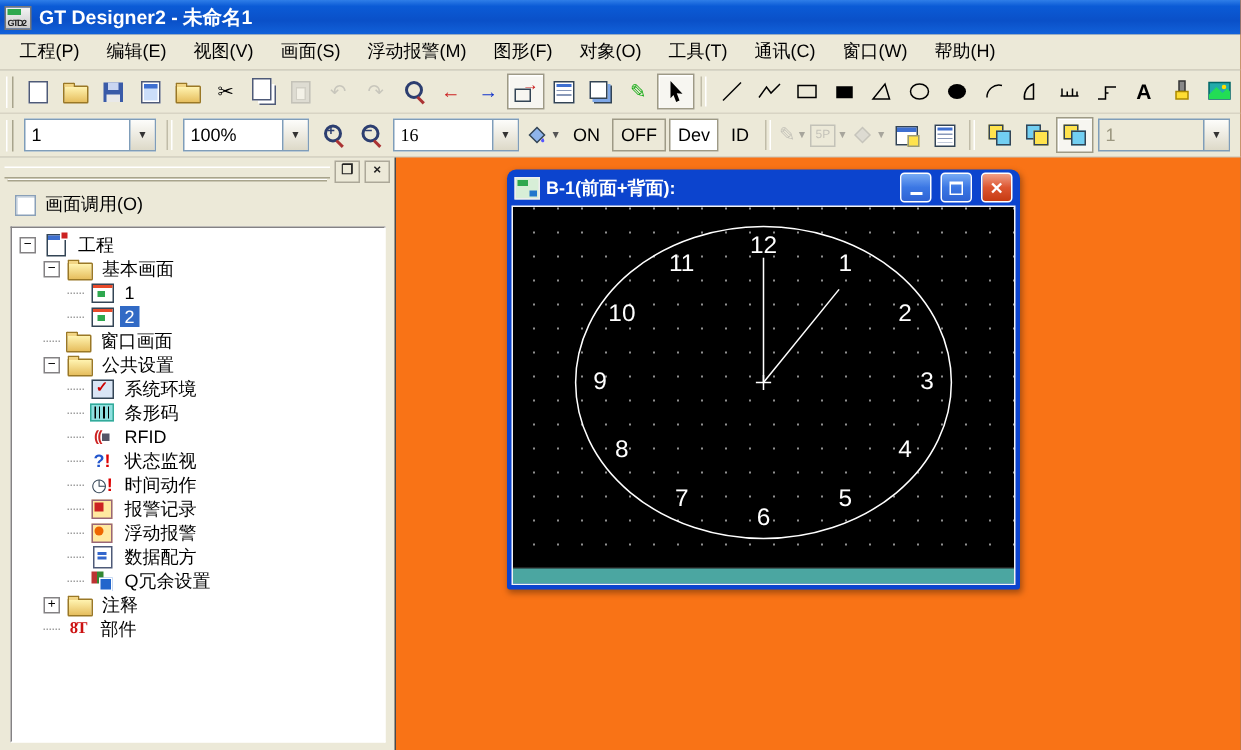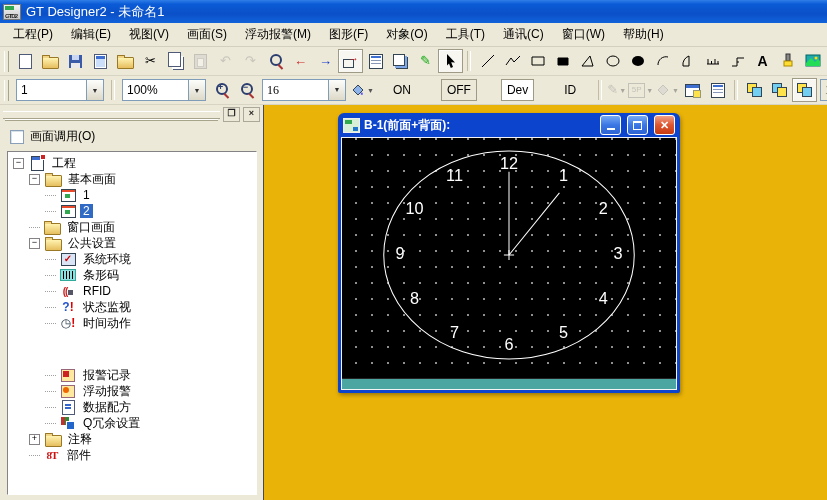--- a/index.html
+++ b/index.html
@@ -2,42 +2,42 @@
 <html><head>
 <meta charset="utf-8">
 <style>
   html,body{margin:0;padding:0}
   body{width:827px;height:500px;overflow:hidden;font-family:"Liberation Sans",sans-serif;
        background:#808080;display:flex;flex-direction:column;font-size:12px;
        -webkit-font-smoothing:none}
   
   .titlebar{height:23px;flex:none;display:flex;align-items:center;gap:5px;padding-left:3px;
     background:linear-gradient(180deg,#2F7EE8 0%,#0B5BD6 18%,#0A50C8 60%,#1262DA 100%);
-    color:#fff;font-weight:normal;font-size:13px}
+    color:#fff;font-weight:bold;font-size:13px}
   i.appic{width:16px;height:14px;background:linear-gradient(#F4F4F4,#C9C9C9);border:1px solid #777;
     position:relative;display:inline-block;flex:none}
   i.appic::before{content:'';position:absolute;left:1px;top:1px;width:9px;height:4px;background:#2FA84F}
   i.appic::after{content:'GTD2';position:absolute;left:1px;bottom:0;font-size:6px;line-height:6px;
     color:#222;font-weight:bold;font-style:normal;letter-spacing:-1px}
   
   .menubar{height:23px;flex:none;display:flex;align-items:center;background:#ECE9D8;
     border-bottom:1px solid #D4D0C0;padding-left:4px}
   .menu-item{padding:3px 9px;white-space:nowrap}
   
   .toolbar{height:28px;flex:none;display:flex;align-items:center;background:#ECE9D8;
     border-bottom:1px solid #D8D4C4;padding-left:2px;overflow:hidden;white-space:nowrap}
   .grip{width:3px;height:21px;border-left:1px solid #fff;border-right:1px solid #A8A48C;
     margin:0 4px 0 2px;flex:none}
   .tsep{width:2px;height:20px;border-left:1px solid #C0BCA8;border-right:1px solid #fff;
     margin:0 4px;flex:none}
   .tbtn{width:23px;height:22px;display:inline-flex;align-items:center;justify-content:center;
     border:1px solid transparent;flex:none;position:relative}
   .tbtn.toggled{border:1px solid #9E9A86;background:#F7F6F1;box-shadow:inset 1px 1px 0 #fff}
   .tbtn.disabled{opacity:.4;filter:grayscale(1)}
-  .tbtx{height:20px;display:inline-flex;align-items:center;padding:0 5px;margin:0 12px;
+  .tbtx{height:20px;display:inline-flex;align-items:center;padding:0 5px;margin:0 1px;
     font-size:12px;flex:none}
   .tbtx.flat{border:1px solid transparent}
   .tbtx.raised{border:1px solid #9E9A86}
   .tbtx.pressed{border:1px solid #9E9A86;background:#fff}
   .combo{display:inline-flex;height:20px;border:1px solid #7F9DB9;background:#fff;
     align-items:center;margin:0 3px;flex:none}
   .combo .cv{flex:1;padding:0 4px;overflow:hidden}
   .combo .cbtn{width:16px;height:100%;border-left:1px solid #7F9DB9;
     background:linear-gradient(#FDFDFB,#DDD9C8);display:flex;align-items:center;
     justify-content:center;font-size:7px;color:#333}
@@ -130,21 +130,21 @@
   .treebox{flex:1;margin:0 6px 5px 7px;background:#fff;overflow:hidden;
     border:1px solid;border-color:#848284 #FFFFFF #FFFFFF #848284;padding:3px 0 0 3px}
   .trow{display:flex;align-items:center;height:16px;white-space:nowrap}
   .texp{width:9px;height:9px;border:1px solid #848284;background:#fff;font-size:9px;line-height:7px;
     text-align:center;margin-right:3px;flex:none;color:#000}
   .tstub{width:11px;border-top:1px dotted #A0A0A0;margin-right:2px;flex:none}
   .tico{width:20px;flex:none;display:inline-flex;justify-content:center;align-items:center}
   .tlabel{padding:0 3px;margin-left:2px}
   .trow.selected .tlabel{background:#316AC5;color:#fff}
   
-  .workspace{flex:1;background:#eab308;position:relative;overflow:hidden}
+  .workspace{flex:1;background:#f97316;position:relative;overflow:hidden}
   .docwin{position:absolute;left:74px;top:8px;width:336px;background:#0C44CE;
     border-radius:6px 6px 2px 2px;padding:0 3px 3px 3px;box-shadow:1px 2px 4px rgba(0,0,0,.35)}
   .doctitle{height:24px;display:flex;align-items:center;gap:4px;color:#fff;font-weight:bold;
     font-size:12px;padding:0 2px}
   .doctitle .ttext{flex:1;overflow:hidden;white-space:nowrap}
   i.dic{width:15px;height:13px;display:inline-block;background:#D7EED7;border:1px solid #EEE;position:relative;flex:none}
   i.dic::before{content:'';position:absolute;left:1px;top:1px;width:7px;height:4px;background:#2FA84F}
   i.dic::after{content:'';position:absolute;right:1px;bottom:1px;width:5px;height:4px;background:#27C}
   .wbtn{width:19px;height:18px;border-radius:3px;border:1px solid #fff;margin-left:2px;flex:none;
     background:linear-gradient(180deg,#77AAF4 0%,#3B77E4 50%,#2E63D4 100%);
@@ -476,21 +476,21 @@
         <div class="trow" style="padding-left: 34px;">
           <span class="tstub"></span>
           <span class="tico">
             <i class="stx">
               <span class="clk">◷</span>
               <em>!</em>
             </i>
           </span>
           <span class="tlabel">时间动作</span>
         </div>
-        <div class="trow" style="padding-left: 34px; margin-top: 36px;">
+        <div class="trow" style="padding-left: 34px;">
           <span class="tstub"></span>
           <span class="tico">
             <i class="al h"></i>
           </span>
           <span class="tlabel">报警记录</span>
         </div>
         <div class="trow" style="padding-left: 34px;">
           <span class="tstub"></span>
           <span class="tico">
             <i class="al f"></i>

